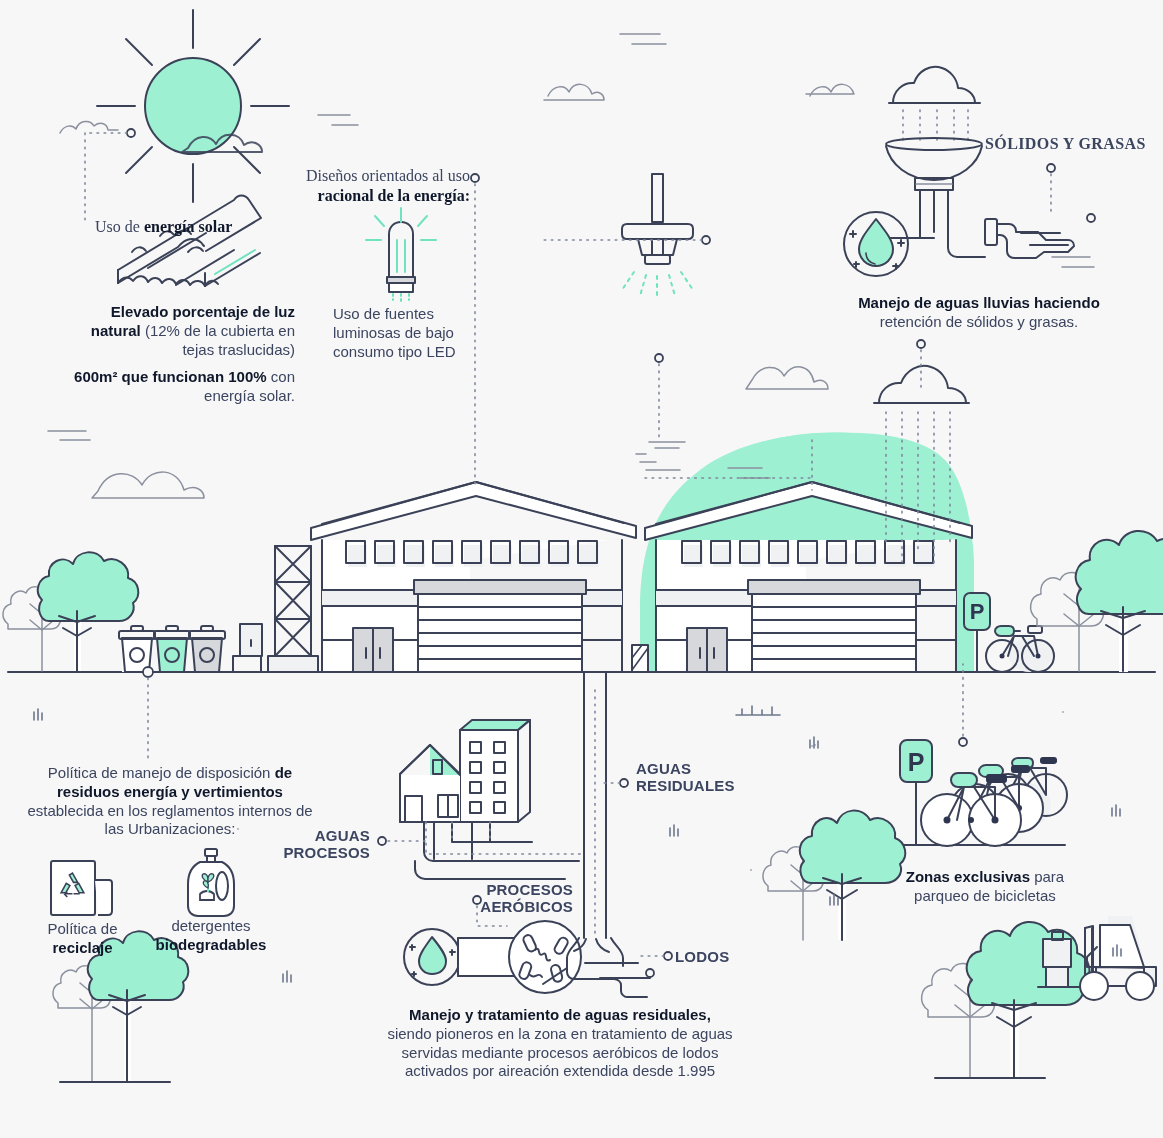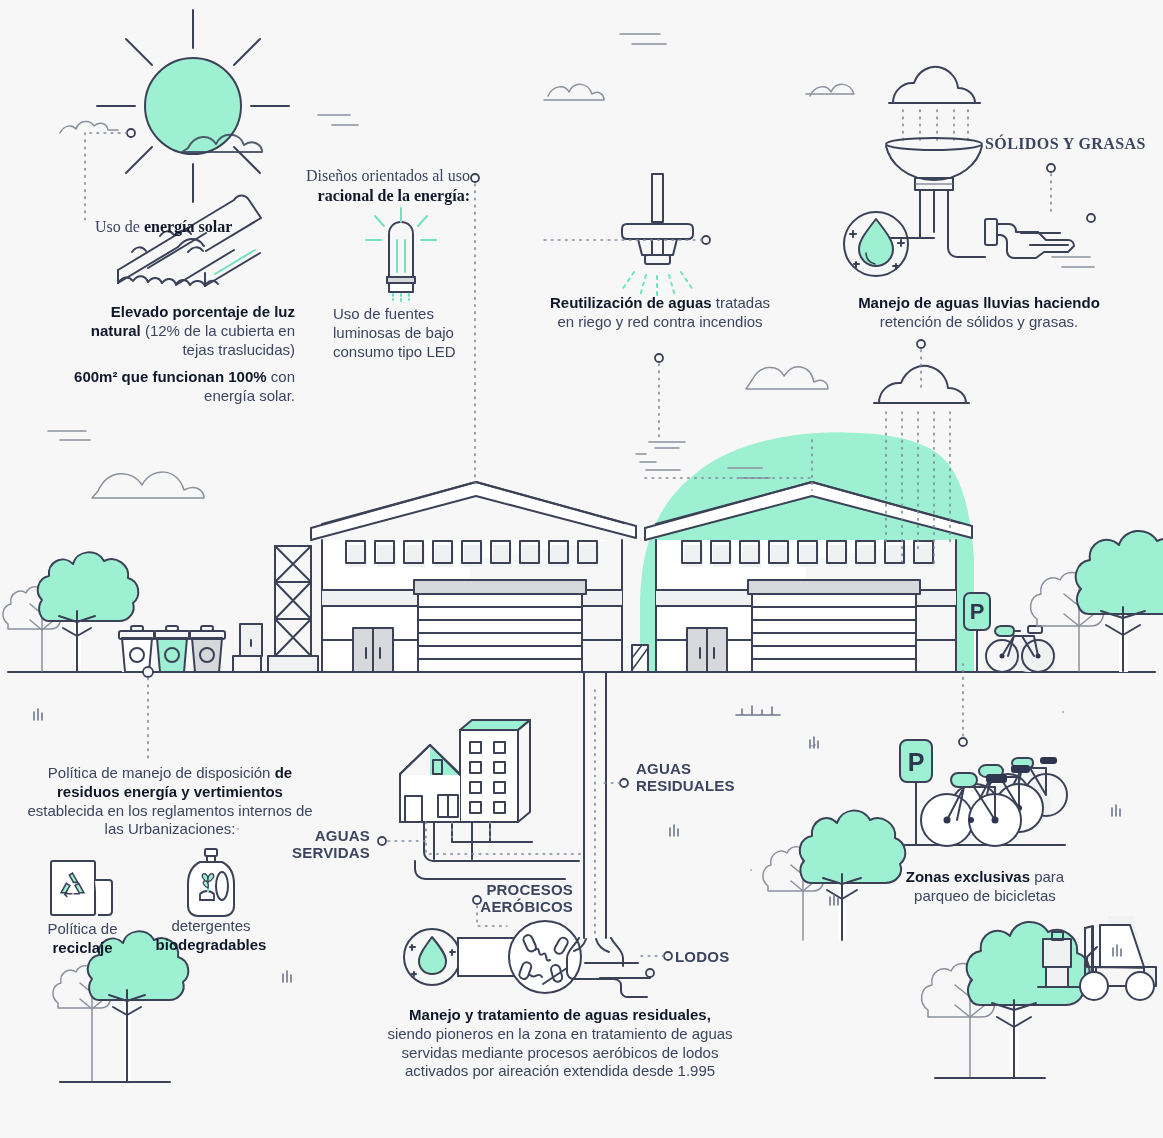--- a/index.html
+++ b/index.html
@@ -619,43 +619,40 @@
     <b>Elevado porcentaje de luz natural</b><span> (12% de la cubierta en tejas traslucidas)</span>
   </div>
   <div class="txt t15 right" style="left:60px;top:368px;width:235px;">
     <b>600m² que funcionan 100%</b><span> con energía solar.</span>
   </div>
 
   <div class="txt t15 left" style="left:333px;top:305px;width:130px;">
     <span>Uso de fuentes luminosas de bajo consumo tipo LED</span>
   </div>
 
-  <div class="txt t15 center" style="left:545px;top:294px;width:230px;">
-    <b>Reutilización de aguas</b><span> tratadas en riego y red contra incendios</span>
-  </div>
 
   <div class="txt t15 center" style="left:843px;top:294px;width:272px;">
     <b>Manejo de aguas lluvias haciendo</b><span> retención de sólidos y grasas.</span>
   </div>
 
   <div class="txt t16 cap left" style="left:985px;top:134px;letter-spacing:.4px;">SÓLIDOS Y GRASAS</div>
 
   <div class="txt t15 center" style="left:25px;top:764px;width:290px;">
     <span>Política de manejo de disposición </span><b>de residuos energía y vertimientos</b><span> establecida en los reglamentos internos de las Urbanizaciones:</span>
   </div>
 
   <div class="txt t15 center" style="left:25px;top:920px;width:115px;">
     <span>Política de </span><b>reciclaje</b>
   </div>
 
   <div class="txt t15 center" style="left:152px;top:898px;width:118px;">
     <span>Uso de detergentes </span><b>biodegradables</b>
   </div>
 
-  <div class="txt t15 cap right" style="left:265px;top:827px;width:105px;line-height:1.15;">AGUAS SERVIDAS</div>
+  <div class="txt t15 cap right" style="left:265px;top:827px;width:105px;line-height:1.15;">AGUAS PROCESOS</div>
 
   <div class="txt t15 cap left" style="left:636px;top:760px;width:120px;line-height:1.15;">AGUAS RESIDUALES</div>
 
   <div class="txt t15 cap right" style="left:455px;top:881px;width:118px;line-height:1.15;">PROCESOS AERÓBICOS</div>
 
   <div class="txt t15 cap left" style="left:675px;top:948px;">LODOS</div>
 
   <div class="txt t15 center" style="left:385px;top:1006px;width:350px;">
     <b>Manejo y tratamiento de aguas residuales,</b><span> siendo pioneros en la zona en tratamiento de aguas servidas mediante procesos aeróbicos de lodos activados por aireación extendida desde 1.995</span>
   </div>

